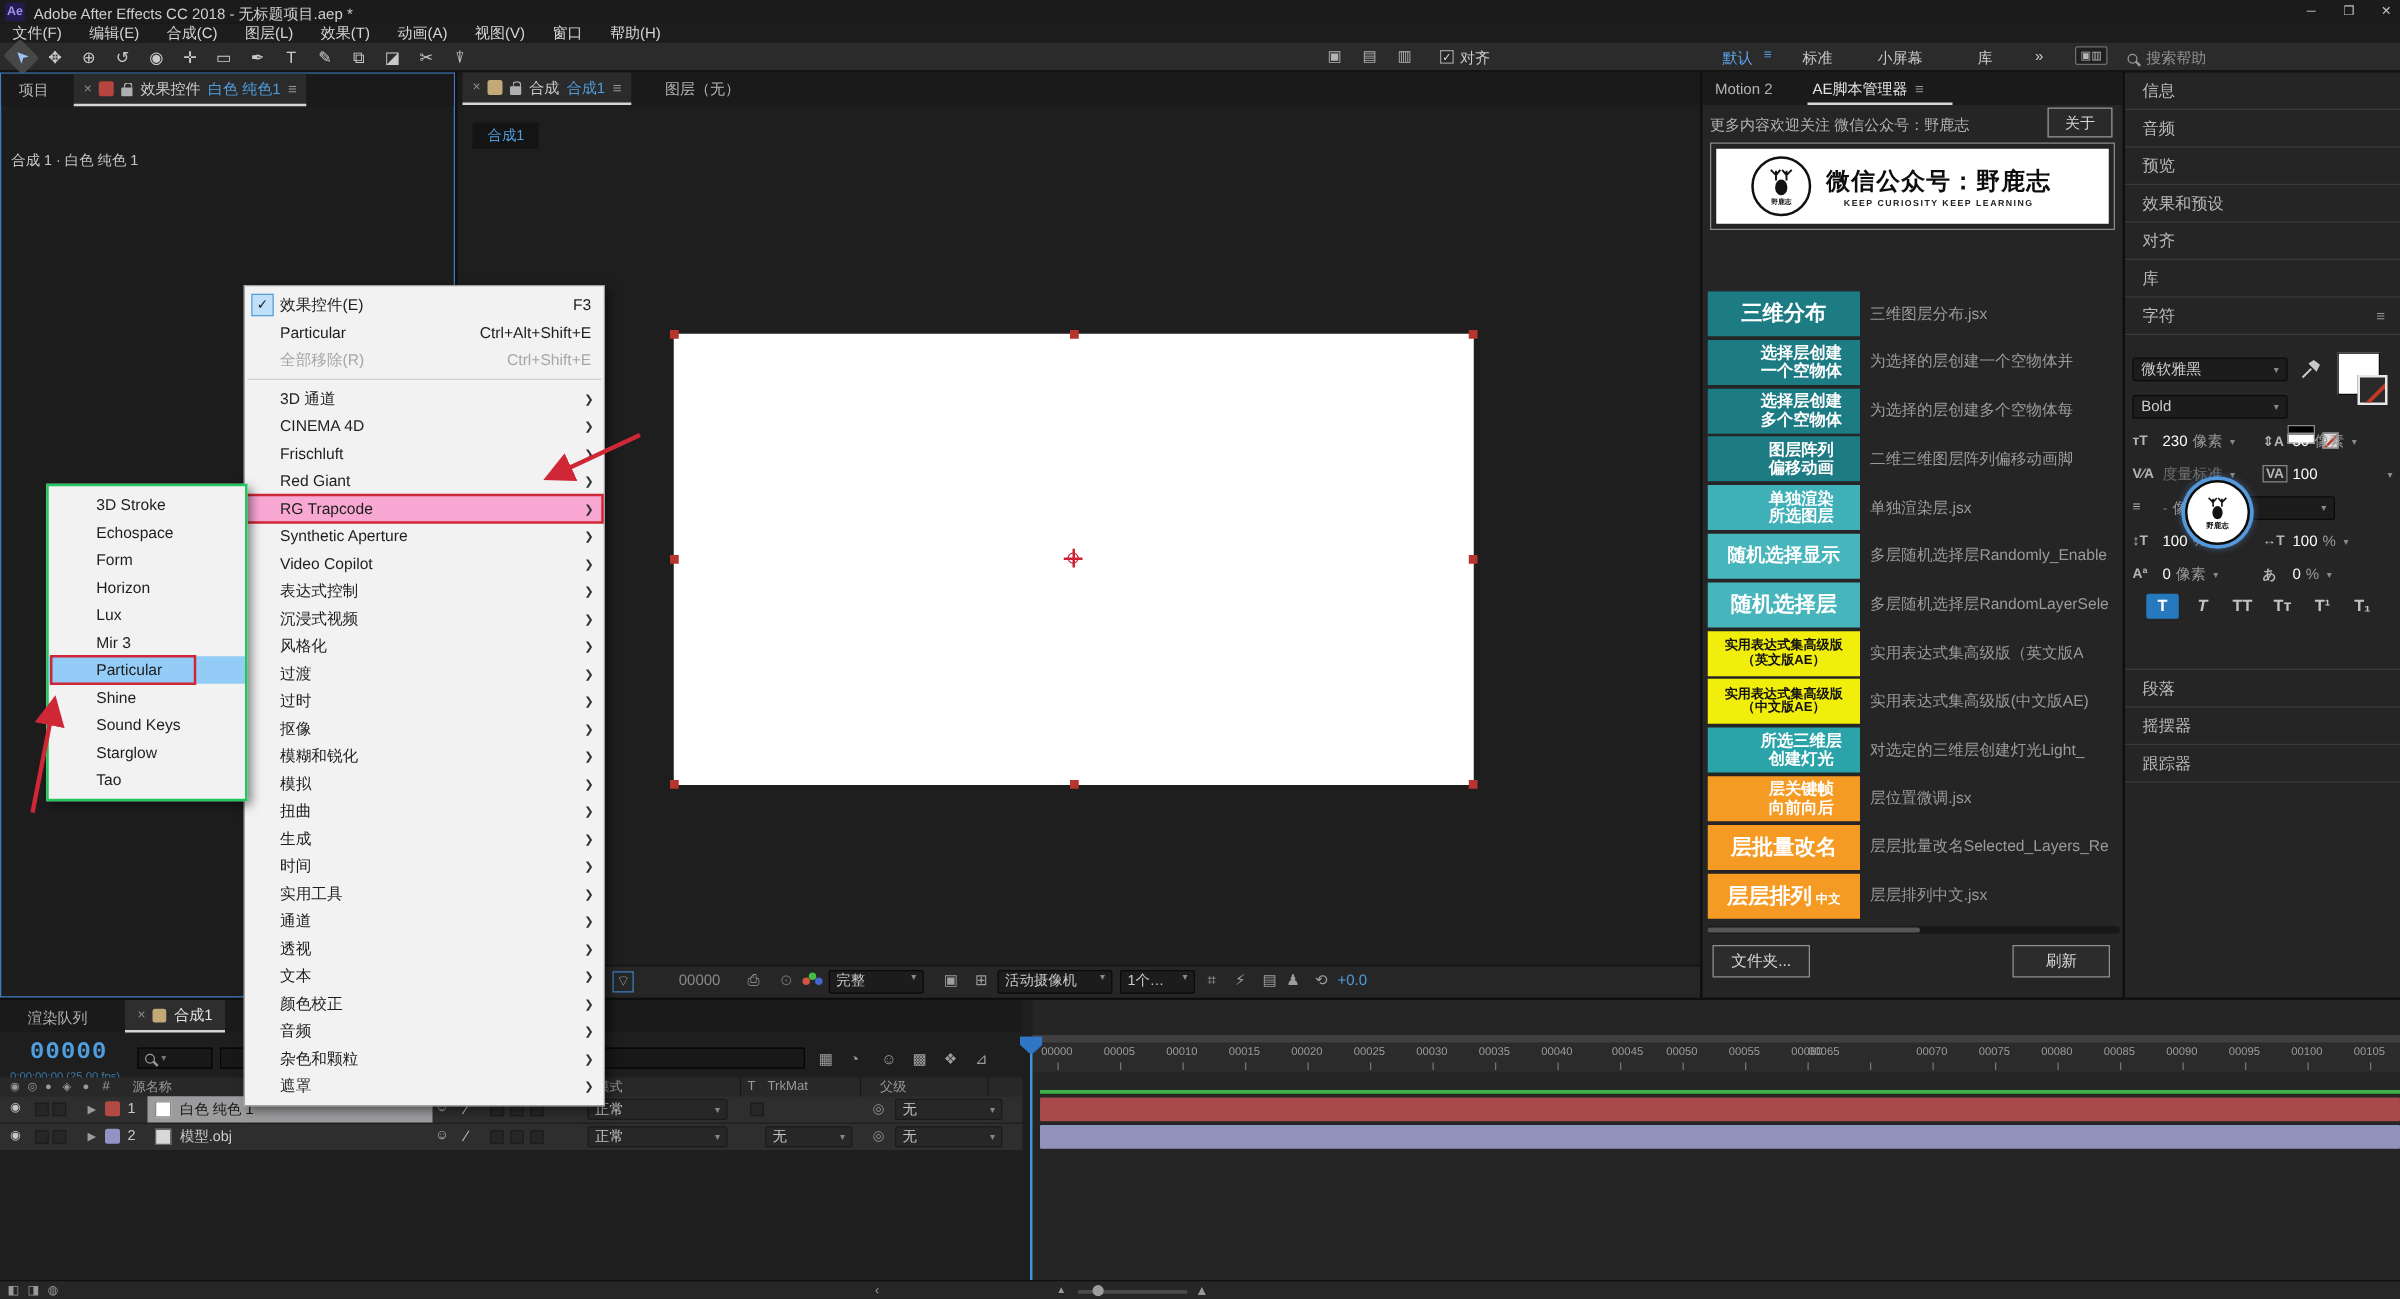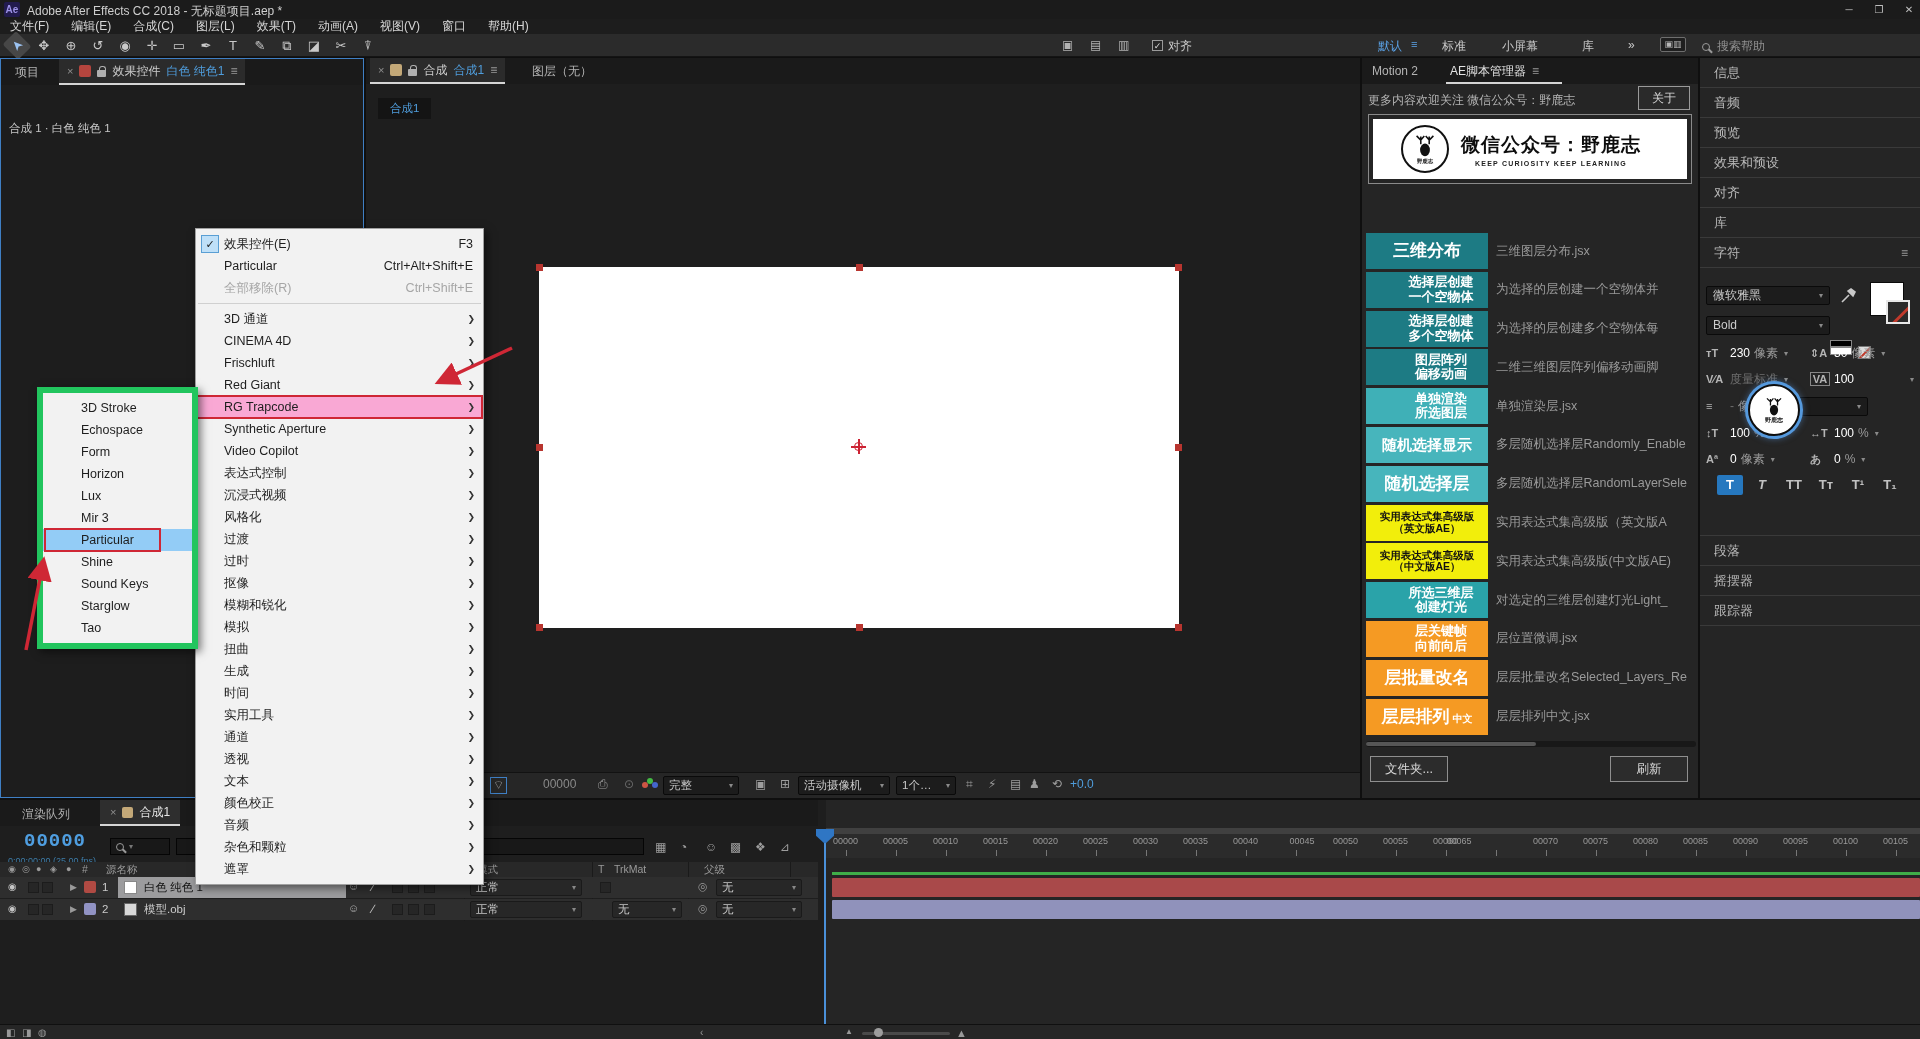--- a/index.html
+++ b/index.html
@@ -58,21 +58,21 @@
   #comp-panel { left:366px; top:58px; width:994px; height:740px; background:#1e1e1e; }
   #comp-subtab { left:12px; top:40px; padding:3px 12px; background:#141414; color:#4f9ddc; font-size:11.5px; }
   #comp-white { left:173px; top:209px; width:640px; height:361px; background:#ffffff; }
   .handle { position:absolute; width:7px; height:7px; background:#b8352f; }
   #anchor { position:absolute; left:-5px; top:-5px; width:9px; height:9px; border:1.5px solid #c23; border-radius:50%; }
   #anchor::before { content:''; position:absolute; left:3px; top:-4px; width:1.5px; height:15px; background:#c23; }
   #anchor::after  { content:''; position:absolute; top:3px; left:-4px; height:1.5px; width:15px; background:#c23; }
   #comp-toolbar { left:0; top:714px; width:994px; height:26px; background:#262626; border-top:1px solid #121212; }
   .cic { position:absolute; top:4px; color:#9d9d9d; font-size:12px; }
   .cdd { position:absolute; top:3px; height:19px; background:#1c1c1c; border:1px solid #0a0a0a; border-radius:2px;
-         color:#c8c8c8; font-size:11.5px; display:flex; align-items:center; justify-content:space-between; padding:0 5px; }
+         color:#c8c8c8; font-size:11.5px; display:flex; justify-content:space-between; padding:0 5px; }
   .cdd .car { color:#8a8a8a; font-size:8px; margin-left:6px; }
   .rgb-dot { position:absolute; width:6px; height:6px; border-radius:50%; }
 
   
   #script-panel { left:1362px; top:58px; width:336px; height:740px; background:#252525; }
   #sp-underline { left:84px; top:24px; width:116px; height:2px; background:#d5d5d5; }
   #sp-header { left:6px; top:34px; font-size:12px; color:#b2b2b2; white-space:nowrap; }
   #about-btn { left:276px; top:28px; width:52px; height:24px; border:1px solid #9a9a9a; color:#d5d5d5;
                font-size:12px; text-align:center; line-height:22px; background:#2a2a2a; }
   #banner { left:6px; top:56px; width:324px; height:70px; border:1px solid #8a8a8a; background:#242424; padding:4px; }
@@ -168,21 +168,21 @@
   #cti-head { position:absolute; left:-10px; top:29px; width:18px; height:15px; background:#2f76c4; z-index:4;
               clip-path:polygon(0 0,100% 0,100% 45%,50% 100%,0 45%); }
   #tl-bottom { left:0; top:224px; width:1920px; height:15px; background:#262626; border-top:1px solid #101010; }
   .bic { position:absolute; top:2px; font-size:10px; color:#999; }
   #zoom-track { position:absolute; left:862px; top:7px; width:88px; height:3px; background:#4a4a4a; border-radius:2px; }
   #zoom-thumb { position:absolute; left:874px; top:3px; width:9px; height:9px; border-radius:50%; background:#9d9d9d; }
 
   
   #effects-menu { left:195px; top:228px; width:289px; background:#f2f2f2; border:1px solid #a0a0a0;
                   box-shadow:3px 3px 8px rgba(0,0,0,.5); padding:4px 0; z-index:40; }
-  #trapcode-submenu { left:37px; top:387px; width:161px; background:#f2f2f2; border:6px solid #22c55e;
+  #trapcode-submenu { left:37px; top:387px; width:161px; background:#f2f2f2; border:2px solid #22c55e;
                       box-shadow:3px 3px 8px rgba(0,0,0,.5); padding:4px 0; z-index:41; }
   .mrow { position:relative; height:22px; display:flex; align-items:center; font-size:12.5px; color:#1e1e1e; }
   .mrow.hl { background:#f9a8d4; }
   .mrow.disabled { color:#a6a6a6; }
   .msep { height:1px; background:#d0d0d0; margin:4px 2px; }
   .mgutter { width:28px; flex:0 0 28px; display:flex; align-items:center; justify-content:center; }
   .mcheckbox { width:18px; height:18px; background:#bfe0f8; border:1px solid #5a9fd4; color:#1a1a1a;
                font-size:11px; line-height:16px; text-align:center; }
   .mshortcut { margin-left:auto; padding-right:10px; }
   .msub { margin-left:auto; padding-right:8px; font-size:9px; color:#333; }

